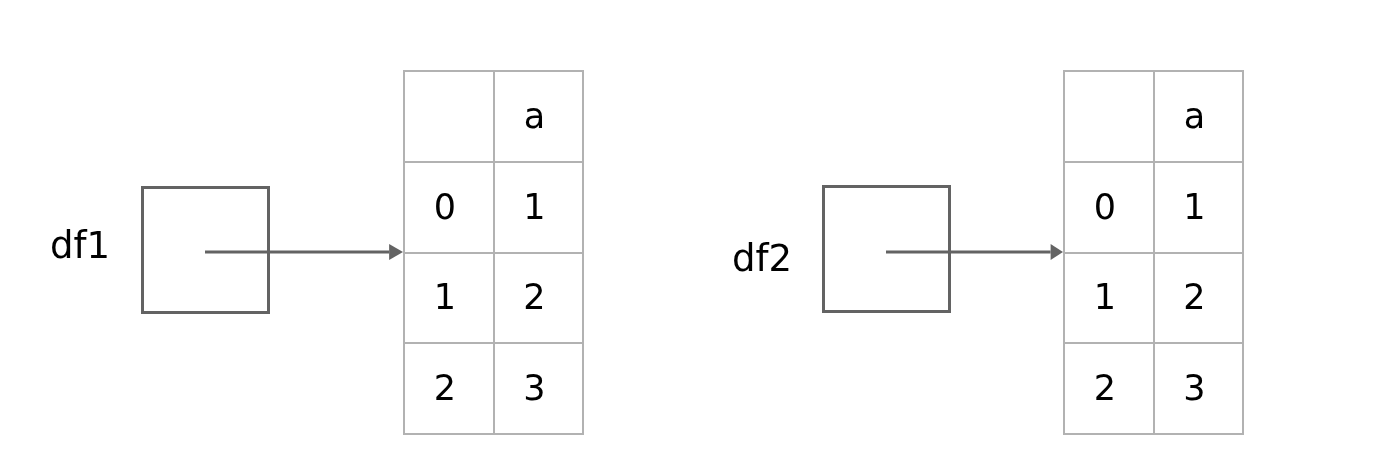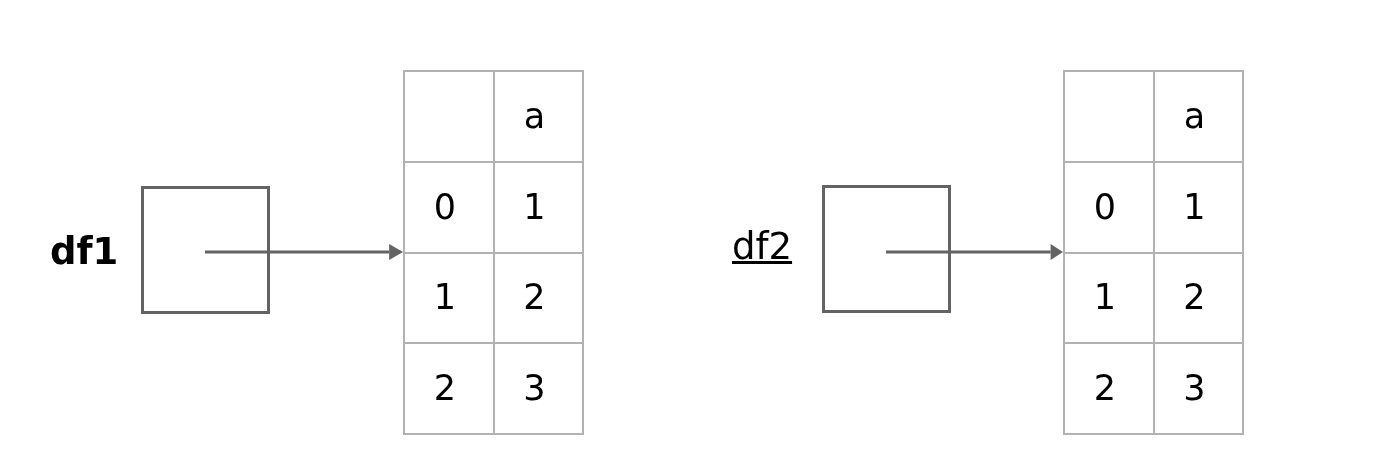--- a/index.html
+++ b/index.html
@@ -74,21 +74,21 @@
   .df-table td.c-a     { width: 89px; }
   .df-table tr         { height: 90.75px; }
   .df-table td.cell-text { text-indent: -8px; }
   .df-table td.blank { }
 </style>
 </head>
 <body>
 
 <div class="canvas">
 
-  <div class="var-label" id="label-df1" style="left: 50px; top: 233px; font-weight: bold;">df1</div>
+  <div class="var-label" id="label-df1" style="left: 50px; top: 227px;">df1</div>
 
   <div class="obj-box" id="box-df1" style="left: 141px; top: 186px; width: 129px; height: 128px; border-color: rgb(99, 99, 99);"></div>
 
   <div class="arrow" id="arrow-df1" style="left: 205px; top: 241px; width: 198px;">
     <svg width="100%" height="22" viewBox="0 0 200 22" preserveAspectRatio="none">
       <line x1="0" y1="11" x2="186" y2="11" stroke="#636363" stroke-width="3"></line>
       <polygon points="186,3 200,11 186,19" fill="#636363"></polygon>
     </svg>
   </div>
 
@@ -106,21 +106,21 @@
         <td class="c-index cell-text">1</td>
         <td class="c-a cell-text">2</td>
       </tr>
       <tr>
         <td class="c-index cell-text">2</td>
         <td class="c-a cell-text">3</td>
       </tr>
     </tbody>
   </table>
 
-  <div class="var-label" id="label-df2" style="left: 732px; top: 228px; text-decoration: underline;">df2</div>
+  <div class="var-label" id="label-df2" style="left: 732px; top: 240px;">df2</div>
 
   <div class="obj-box" id="box-df2" style="left: 822px; top: 185px; width: 129px; height: 128px; border-color: rgb(99, 99, 99);"></div>
 
   <div class="arrow" id="arrow-df2" style="left: 886px; top: 241px; width: 177px;">
     <svg width="100%" height="22" viewBox="0 0 200 22" preserveAspectRatio="none">
       <line x1="0" y1="11" x2="186" y2="11" stroke="#636363" stroke-width="3"></line>
       <polygon points="186,3 200,11 186,19" fill="#636363"></polygon>
     </svg>
   </div>
 

